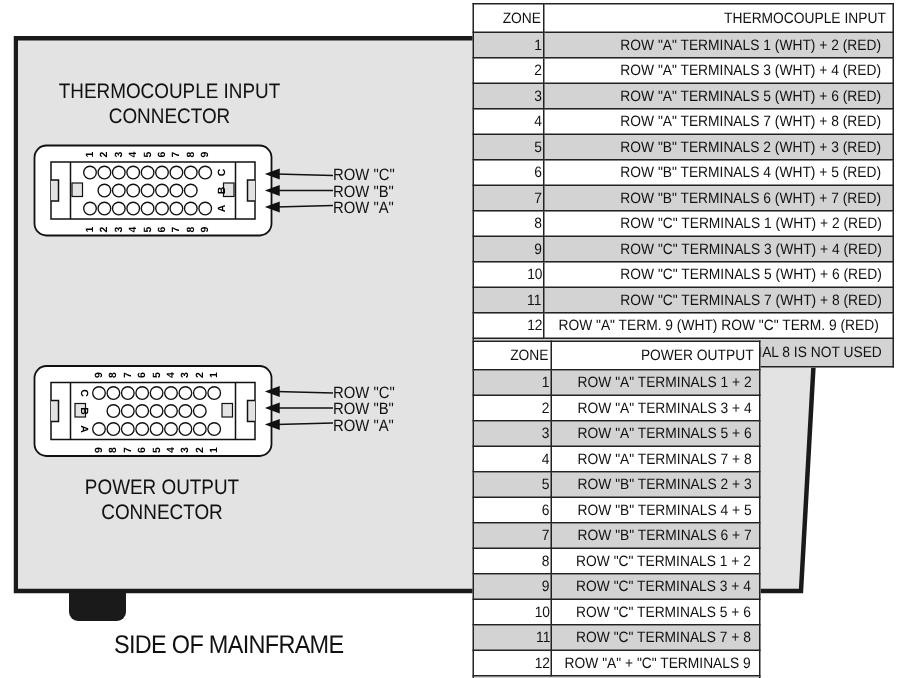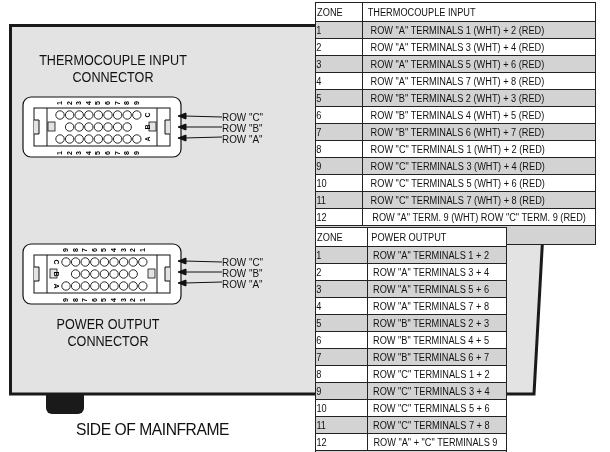--- a/index.html
+++ b/index.html
@@ -9,21 +9,21 @@
   .mainframe svg { position: absolute; left: 0; top: 0; }
   .foot { position: absolute; left: 46px; top: 395px; width: 38px; height: 19px;
           background: #1a1a1a; border-radius: 0 0 6px 6px; }
   .caption { position: absolute; left: 76px; top: 420px; font-size: 17px; letter-spacing: -0.5px;
              font-family: "Liberation Sans", sans-serif; transform: scaleX(0.92); transform-origin: left; }
   .conn-title { position: absolute; text-align: center; font-size: 14px; line-height: 17px;
                 transform: scaleX(0.9); }
   .conn { position: absolute; width: 160px; height: 62px; }
   .row-label { position: absolute; font-size: 11px; line-height: 12px; transform: scaleX(0.9); transform-origin: left; }
   table { position: absolute; border-collapse: collapse; font-size: 10px; background: #fff; }
-  td, th { border: 1px solid #222; padding: 0; height: 16px; text-align: left; font-weight: normal;
+  td, th { border: 1px solid #222; padding: 0; height: 16px; text-align: right; font-weight: normal;
            font-family: "Liberation Sans", sans-serif; white-space: nowrap; }
   th { height: 18px; }
   tr.shaded td { background: #d3d3d3; }
   td.note { background: #d3d3d3; height: 18px; }
   .t1 { left: 315px; top: 2px; width: 281px; }
   .t1 col.z { width: 52px; }
   .t2 { left: 315px; top: 227px; width: 192px; }
   .t2 col.z { width: 52px; }
   .cell-text { display: inline-block; transform: scaleX(0.92); }
 </style>

